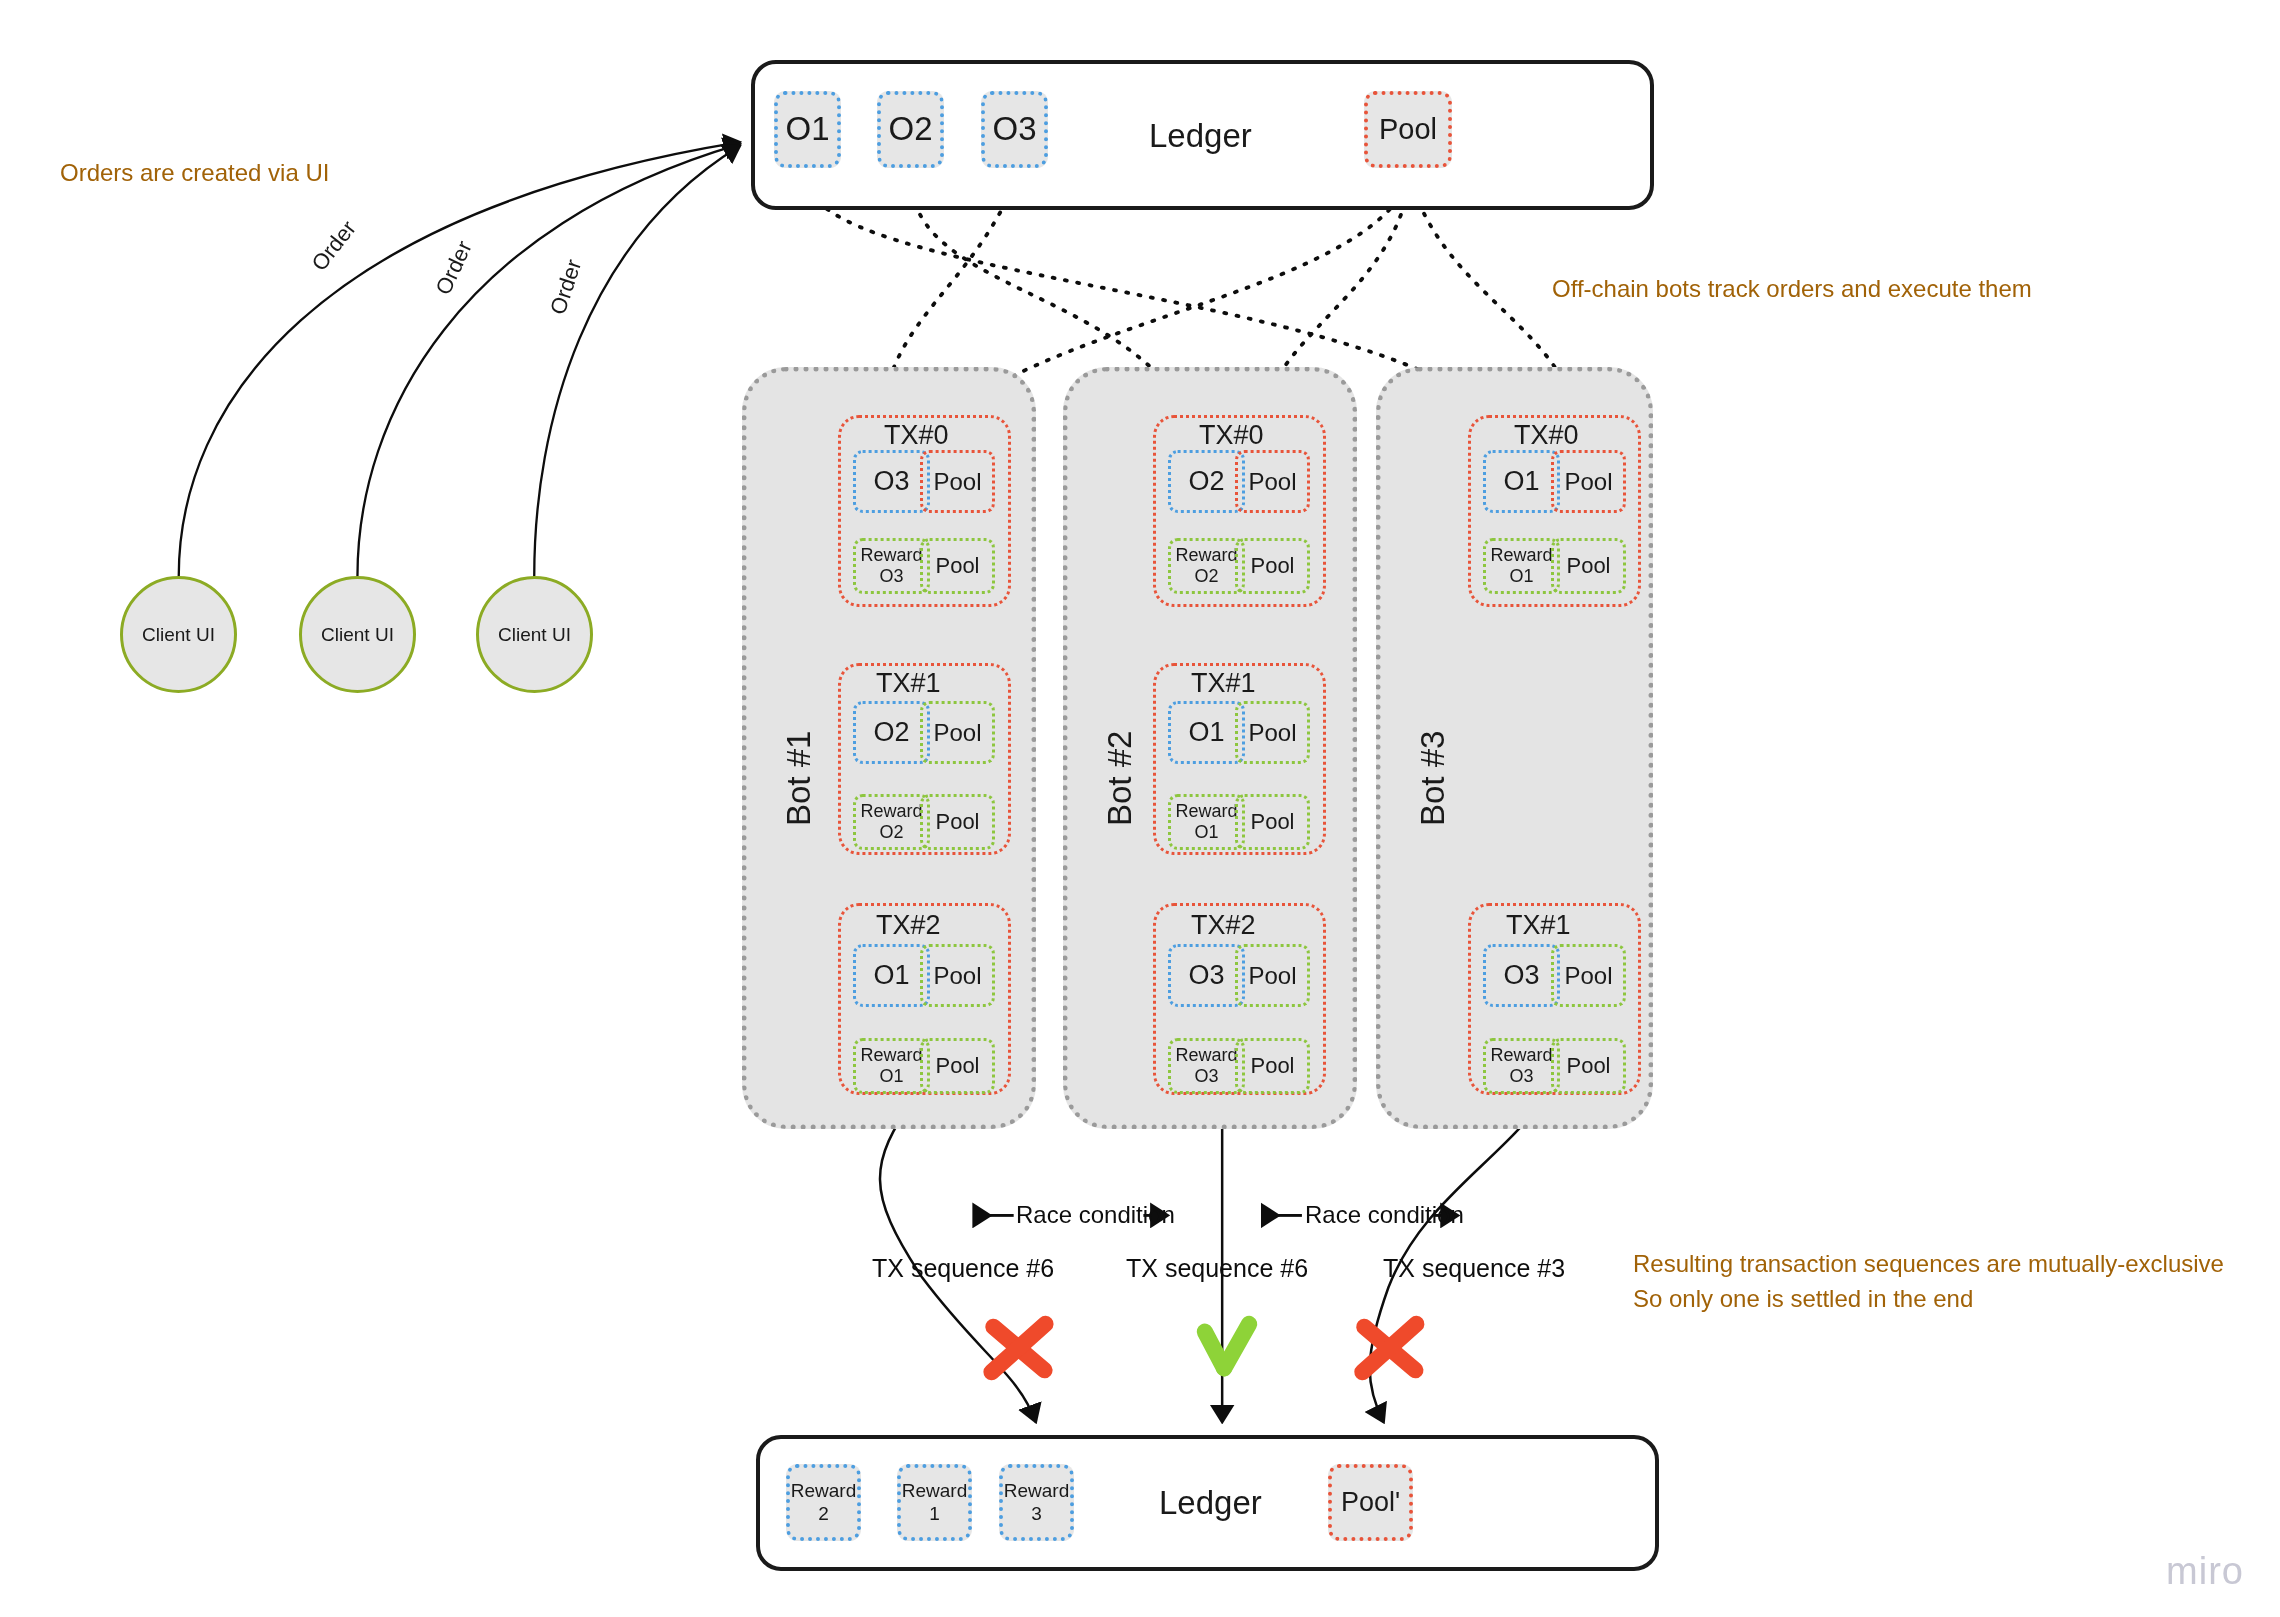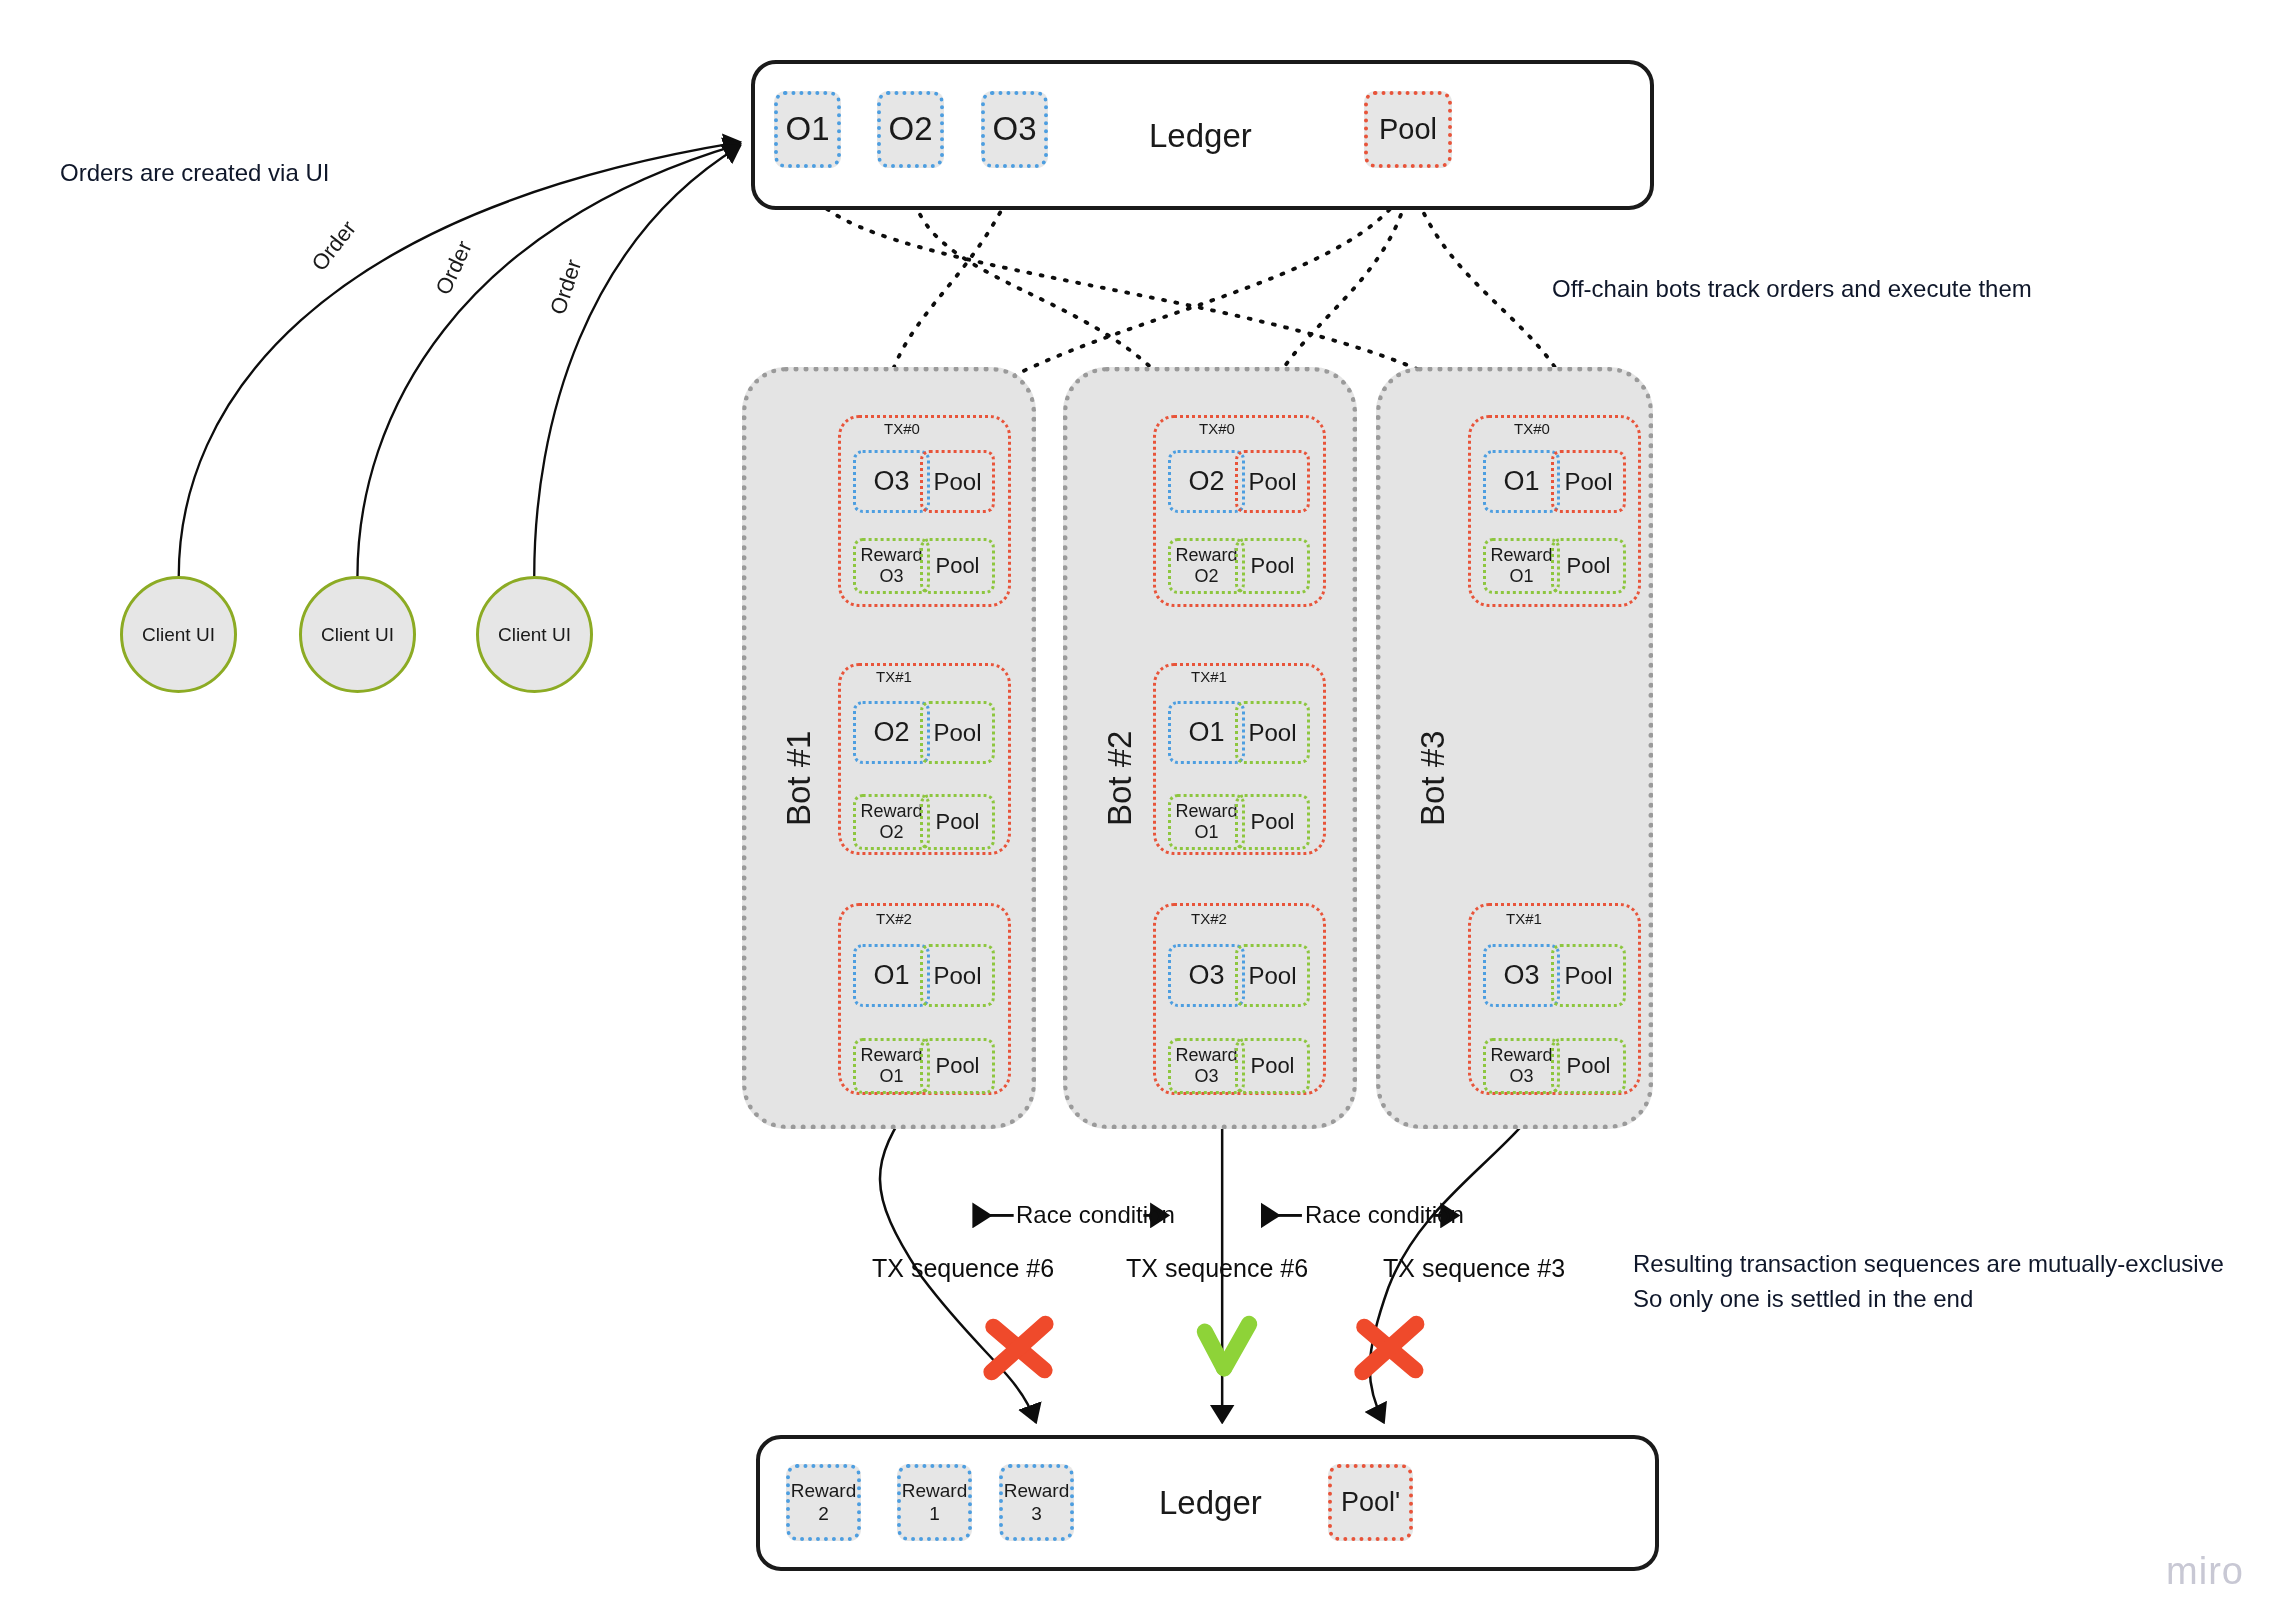--- a/index.html
+++ b/index.html
@@ -57,21 +57,21 @@
   }
 
   
   .tx {
     position: absolute;
     border: 3.8px dotted #e8543a;
     border-radius: 21px;
   }
   .tx-label {
     position: absolute;
-    font-size: 15px;
+    font-size: 27px;
     color: #1a1a1a;
     white-space: nowrap;
   }
 
   
   .ic {
     position: absolute;
     background: transparent;
     border-radius: 9.6px;
     display: flex;
@@ -94,21 +94,21 @@
     border-radius: 50%;
     background: #e6e6e6;
     border: 3.8px solid #8cab24;
     display: flex; align-items: center; justify-content: center;
     font-size: 19px; color: #1a1a1a;
   }
 
   
   .anno {
     position: absolute;
-    color: #0f172a;
+    color: #a16207;
     font-size: 24px;
     line-height: 1.45;
     white-space: pre-line;
   }
   .blacktext {
     position: absolute;
     color: #0d0d0d;
     font-size: 25px;
     white-space: nowrap;
   }

